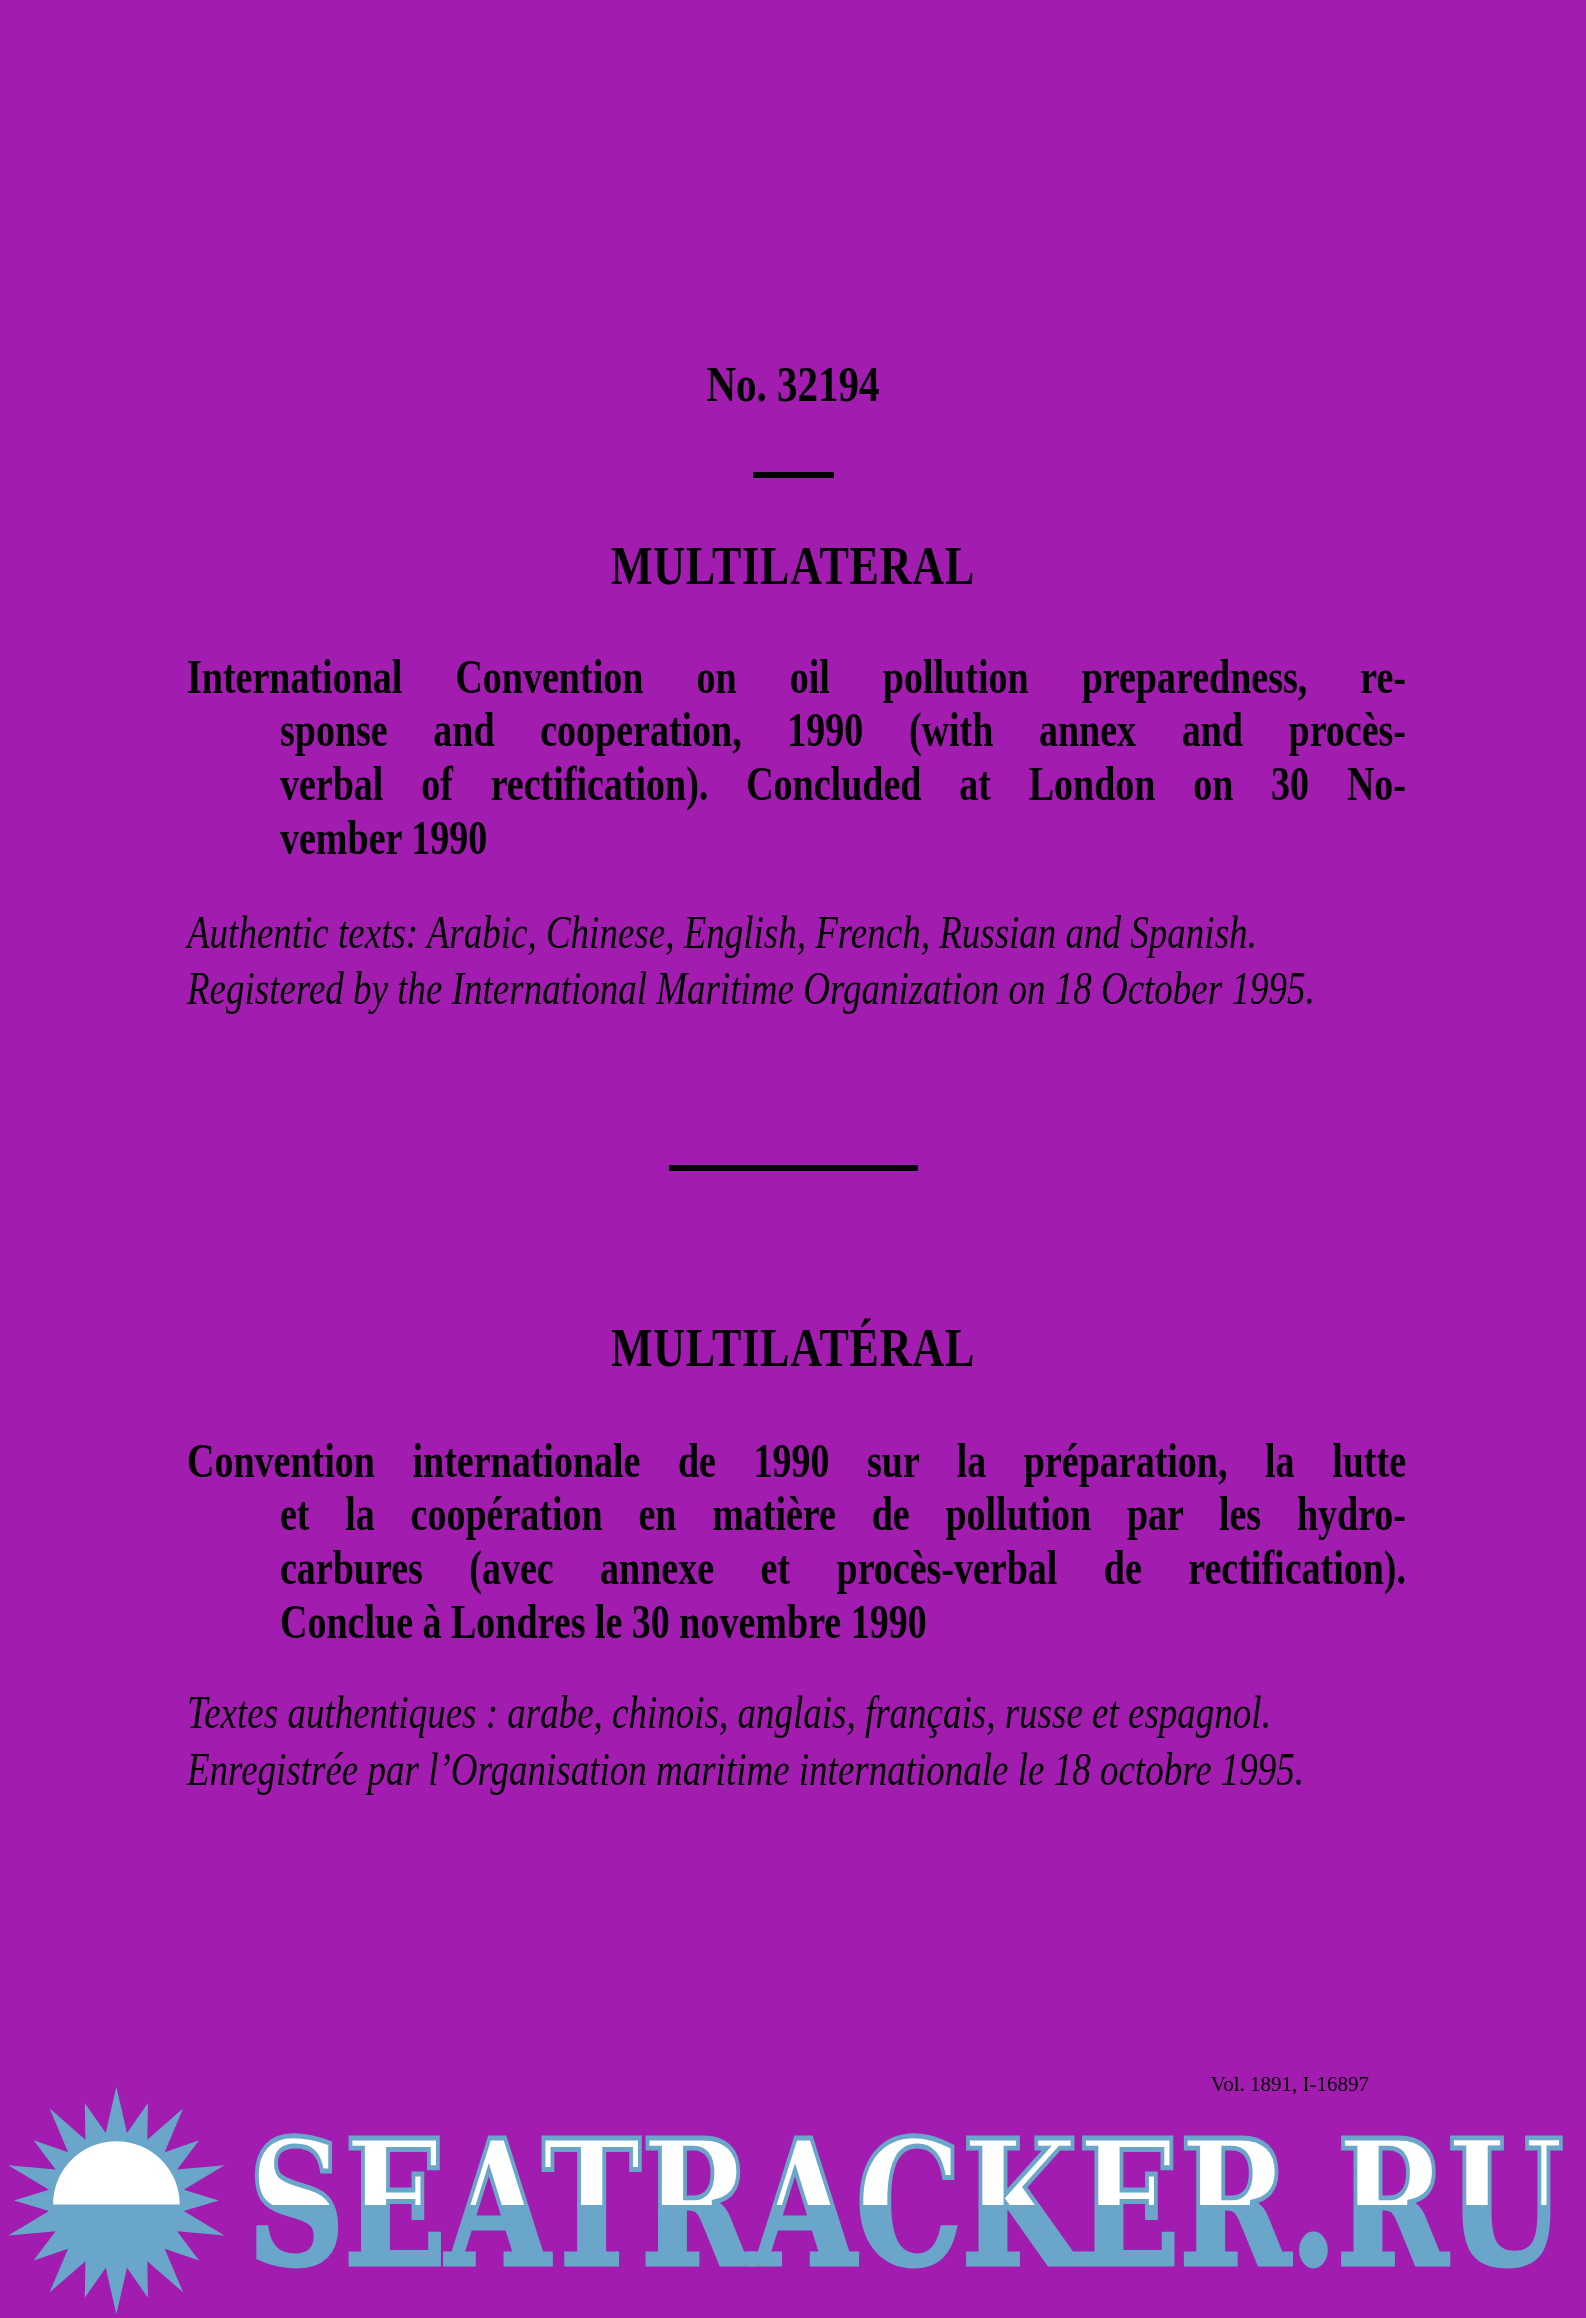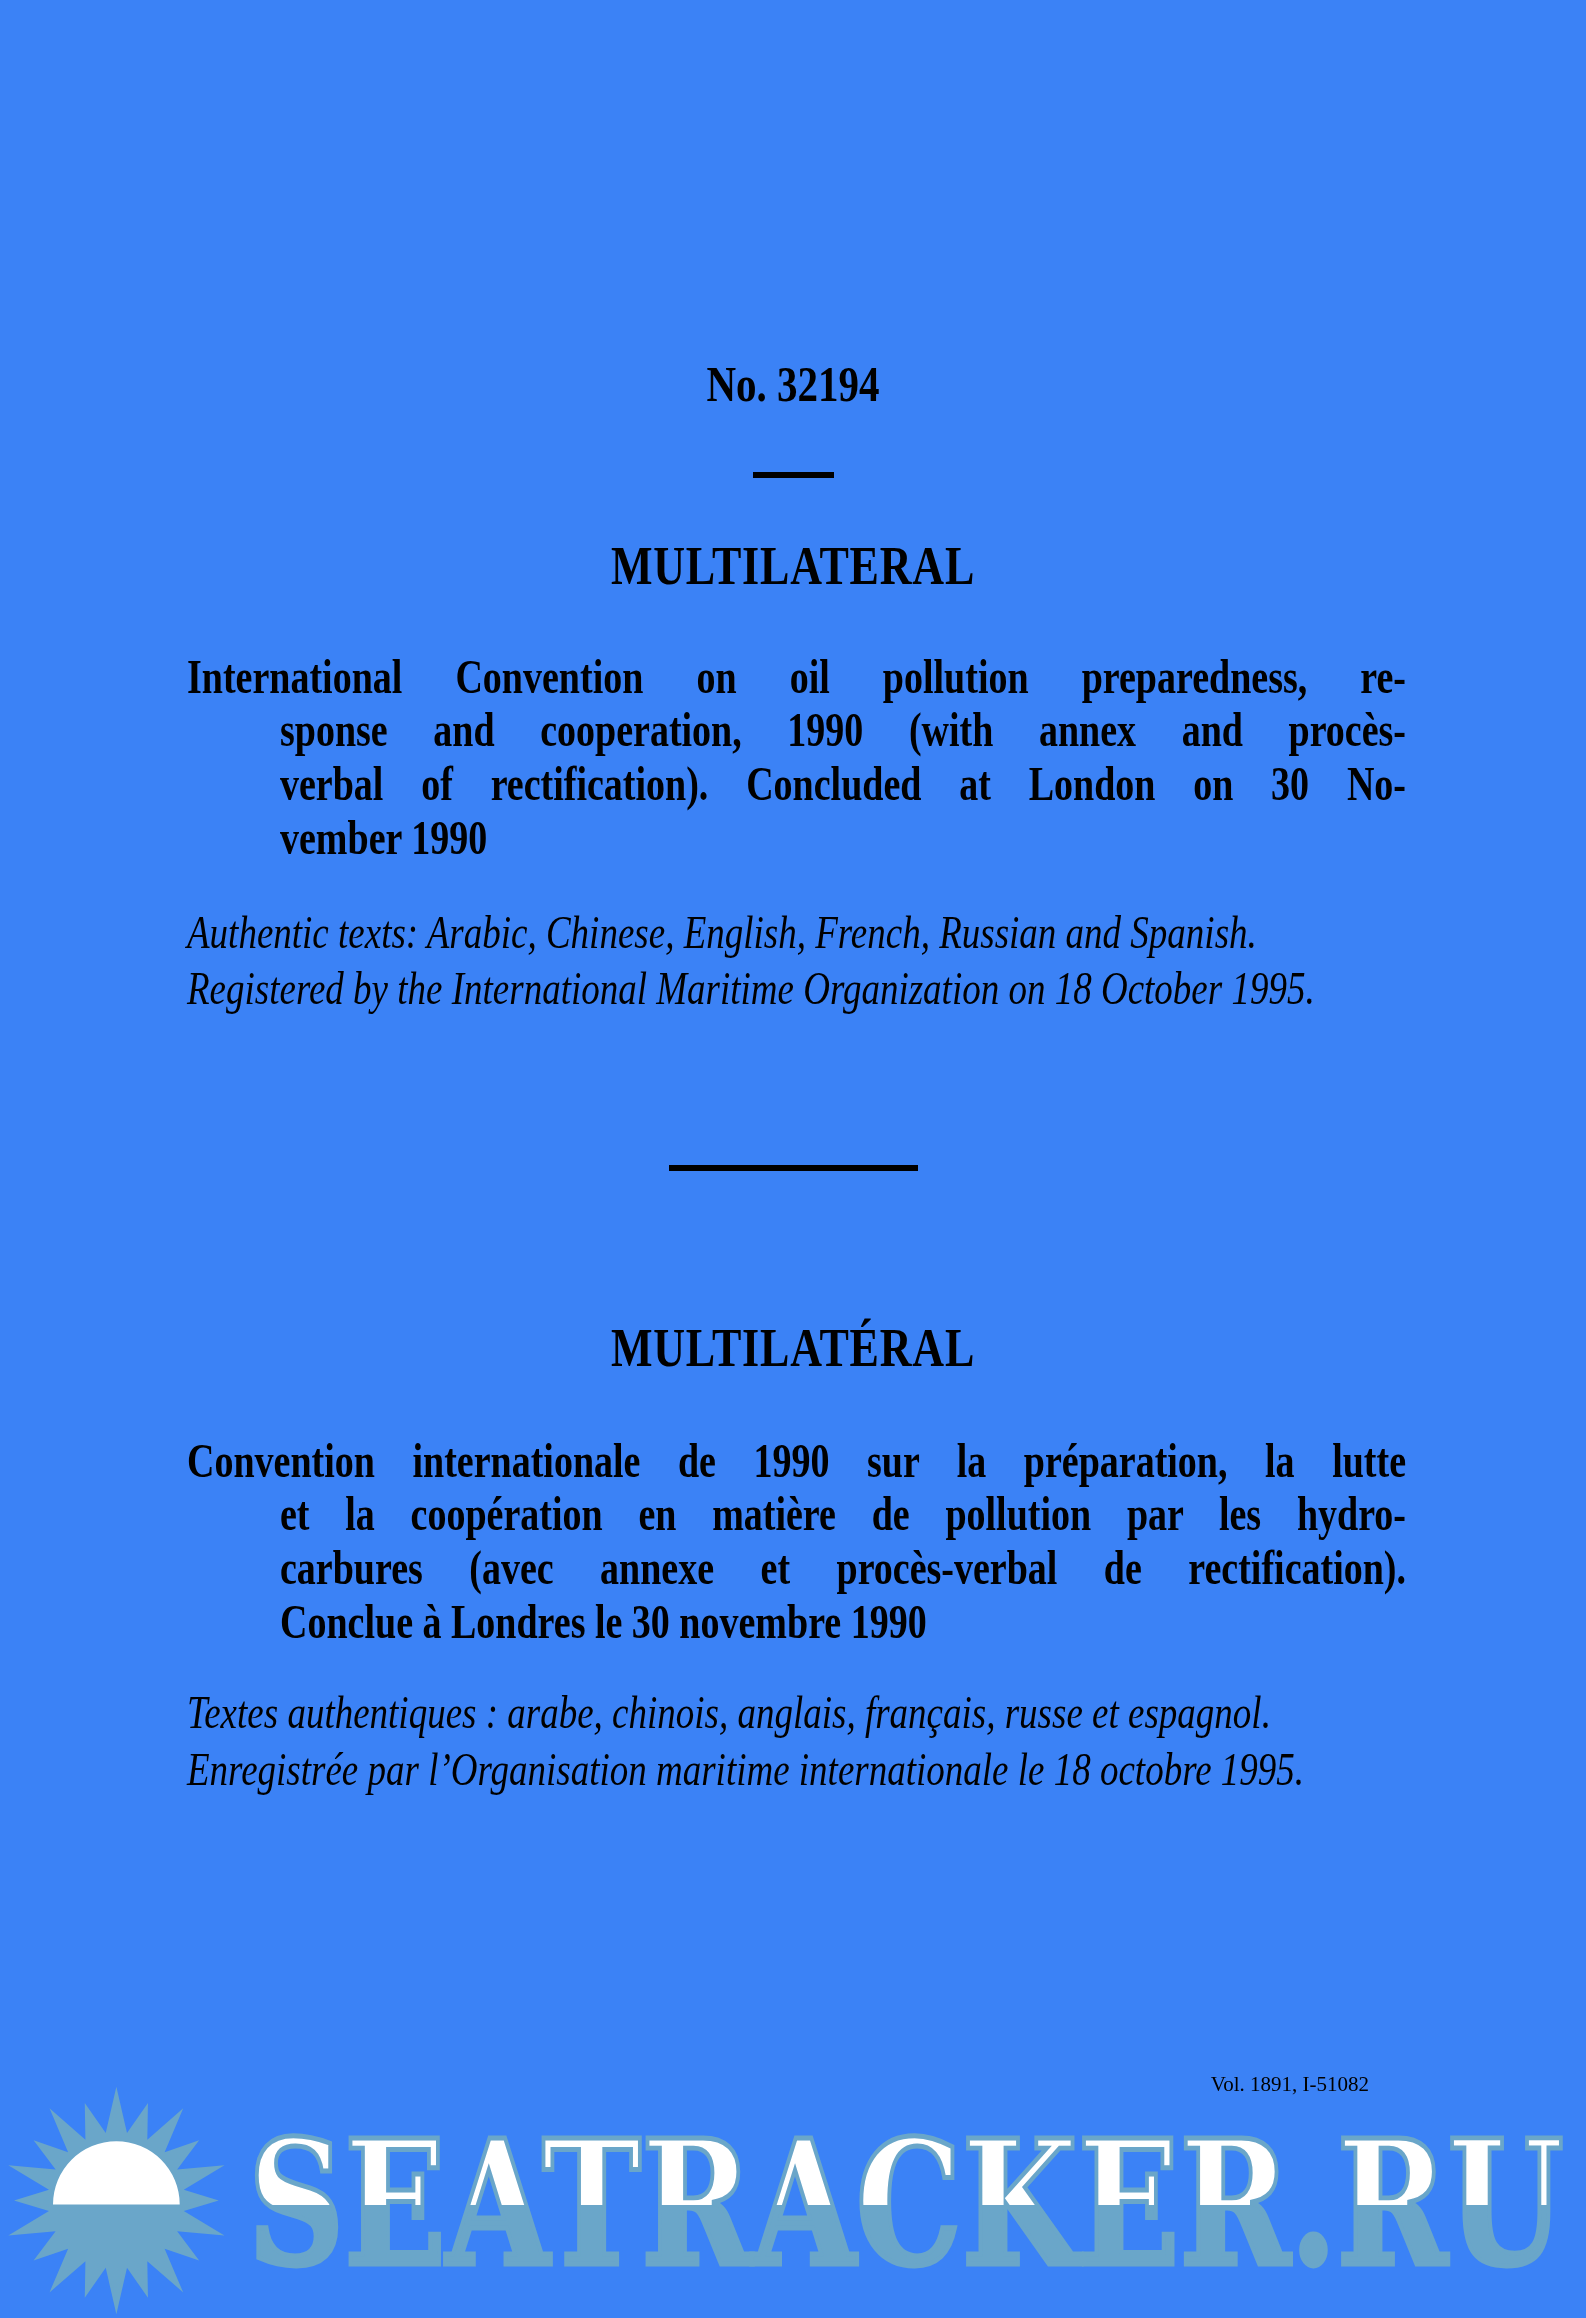--- a/index.html
+++ b/index.html
@@ -1,20 +1,20 @@
 <!DOCTYPE html>
 <html style="font-size:13px"><head>
 <meta charset="utf-8">
 <style>
   html, body { margin: 0; padding: 0; background: #ffffff; }
   .page {
     position: relative;
     width: 1586px;
     height: 2319px;
-    background: #3b82f6;
+    background: #a21caf;
     color: #000000;
     font-family: "Liberation Serif", serif;
     overflow: hidden;
   }
   .stretchY { transform: scaleY(1.25); transform-origin: left top; }
   .stretchYC { transform: scaleY(1.25); transform-origin: center top; }
 
   .doc-number {
     position: absolute;
     top: 358px; left: 0; width: 100%;
@@ -125,21 +125,21 @@
     <div class="title-line">Convention internationale de 1990 sur la préparation, la lutte</div>
     <div class="title-line indent">et la coopération en matière de pollution par les hydro-</div>
     <div class="title-line indent">carbures (avec annexe et procès-verbal de rectification).</div>
     <div class="title-line indent lastline">Conclue à Londres le 30 novembre 1990</div>
   </div>
 
   <div id="authentic-fr" class="italic-line stretchY">Textes authentiques : arabe, chinois, anglais, français, russe et espagnol.</div>
 
   <div id="registered-fr" class="italic-line stretchY">Enregistrée par l’Organisation maritime internationale le 18 octobre 1995.</div>
 
-  <div class="vol-footer">Vol. 1891, I-51082</div>
+  <div class="vol-footer">Vol. 1891, I-16897</div>
 
   <svg class="watermark" viewBox="0 0 1952 293" xmlns="http://www.w3.org/2000/svg">
     <defs>
       <linearGradient id="seagrad" gradientUnits="userSpaceOnUse" x1="0" y1="0" x2="0" y2="293">
         <stop offset="0" stop-color="#ffffff"></stop>
         <stop offset="0.519" stop-color="#ffffff"></stop>
         <stop offset="0.519" stop-color="#6aa6c9"></stop>
         <stop offset="1" stop-color="#6aa6c9"></stop>
       </linearGradient>
     </defs>

